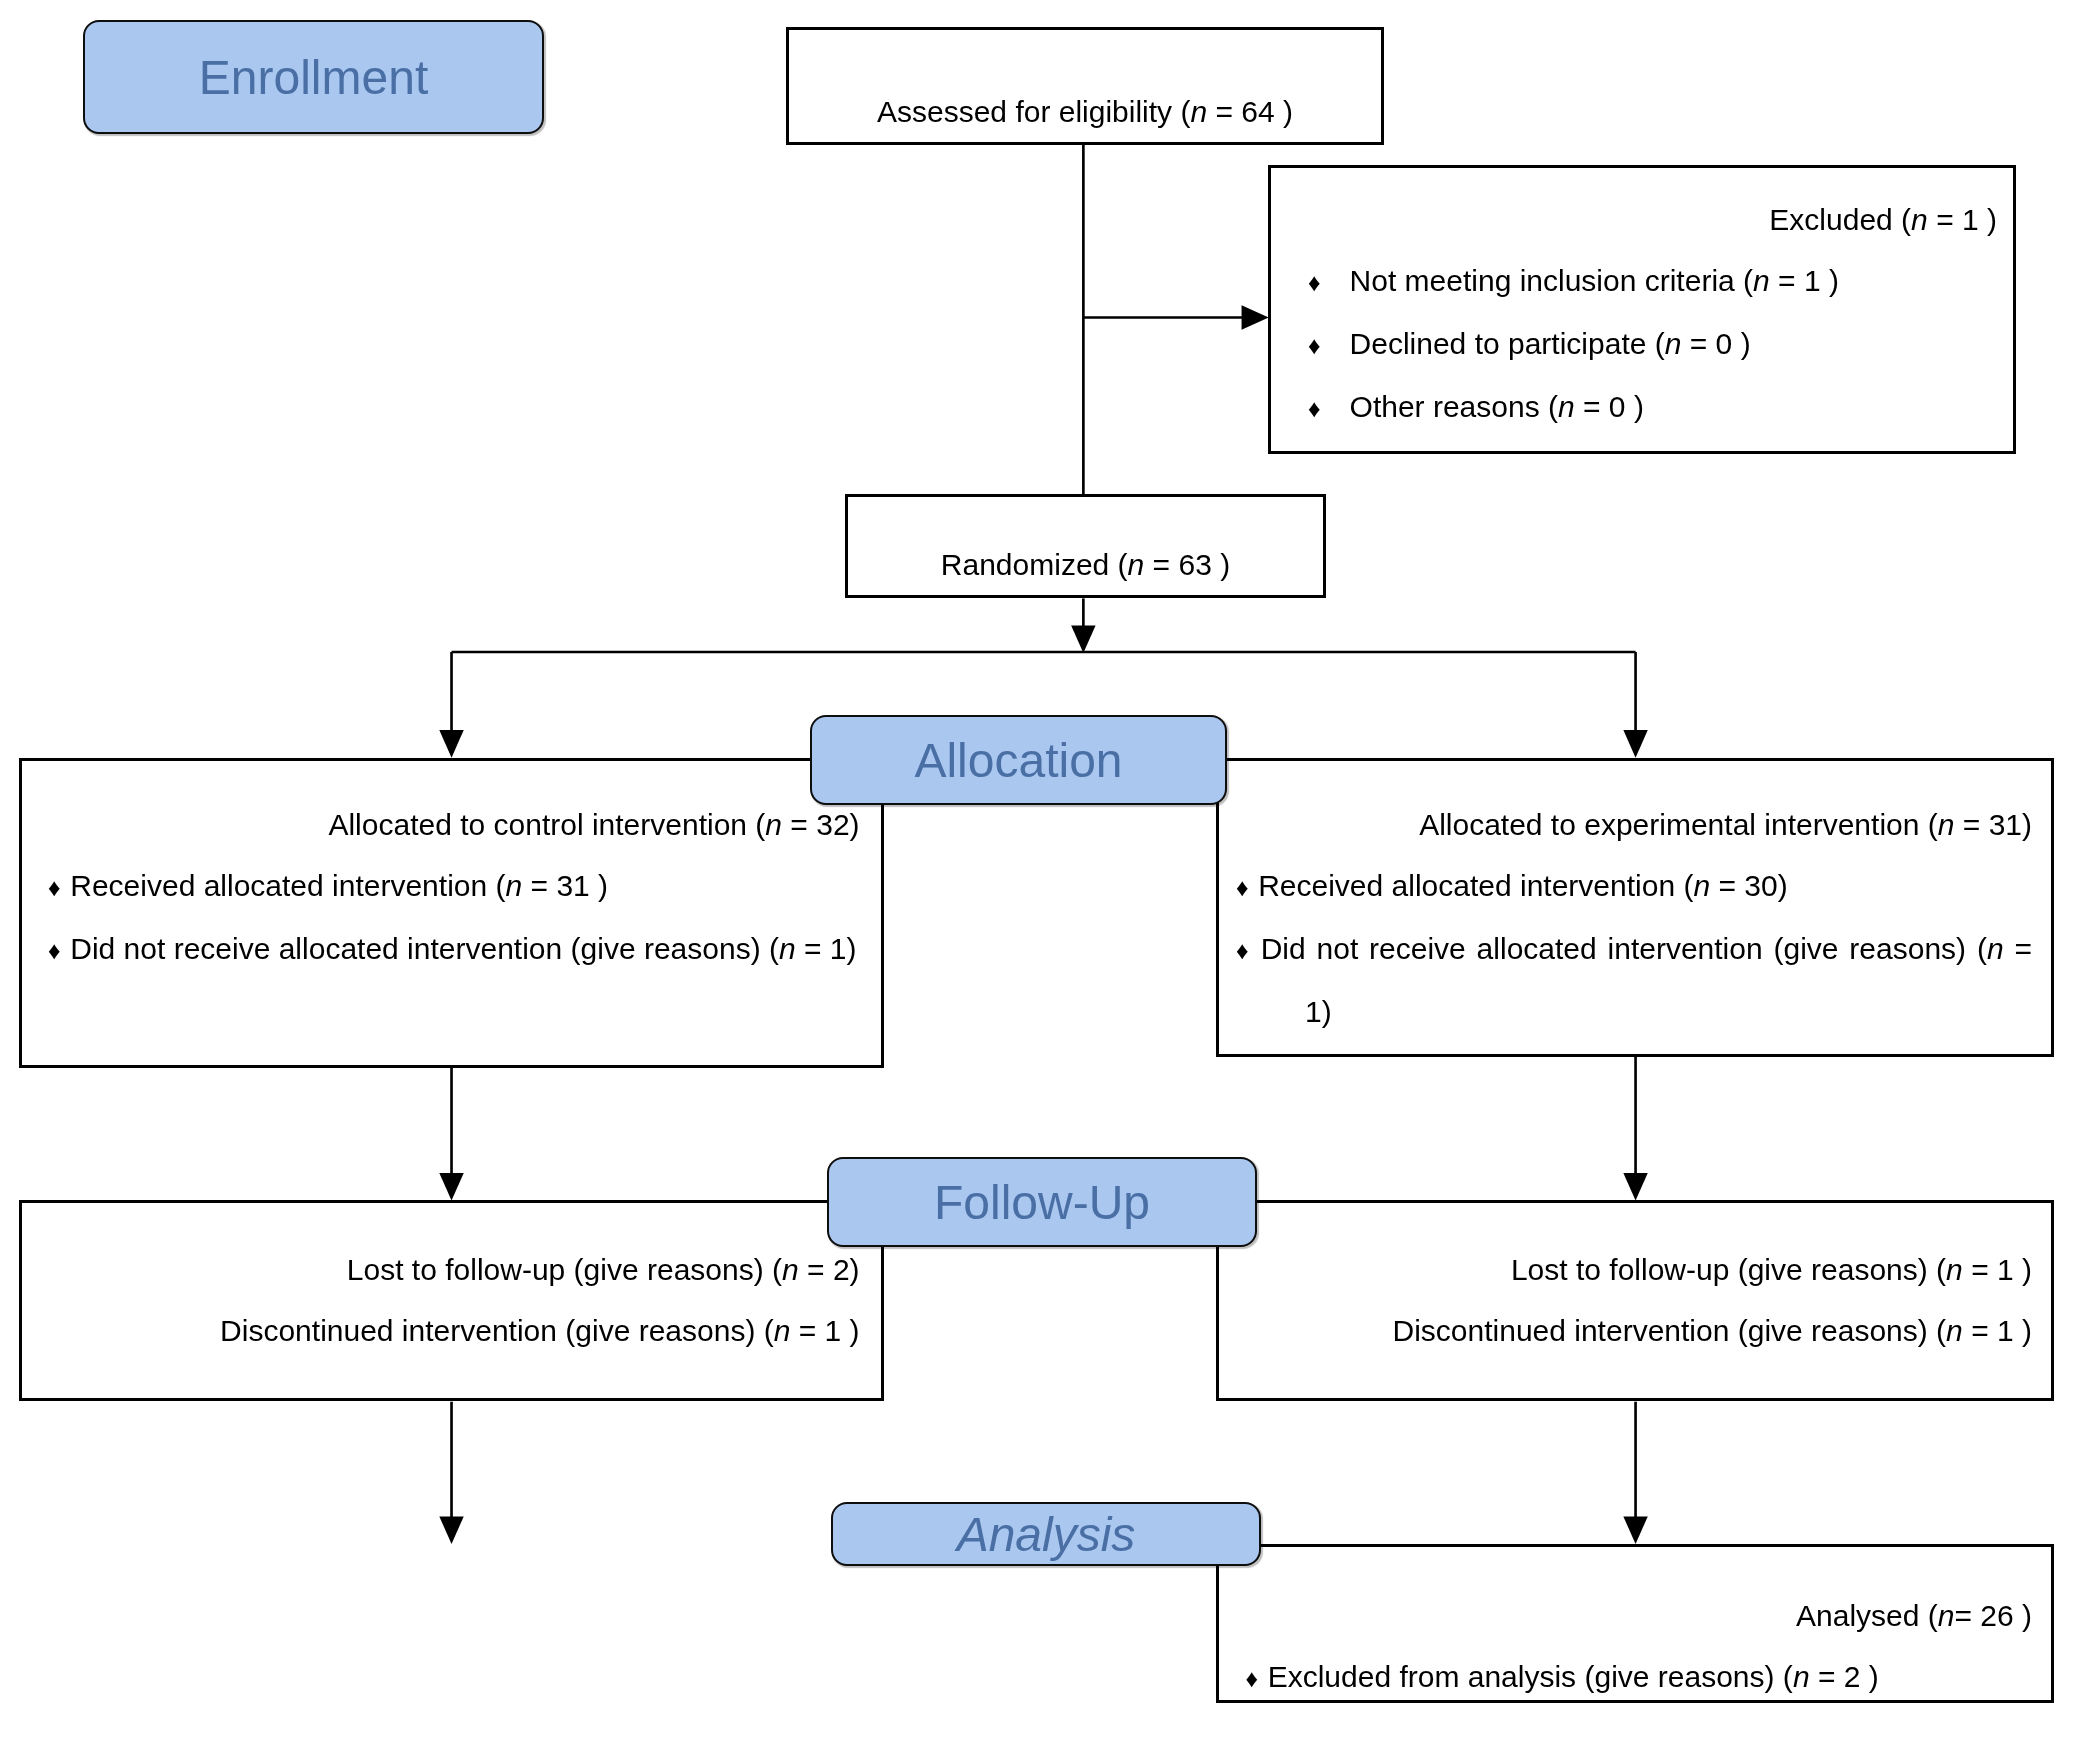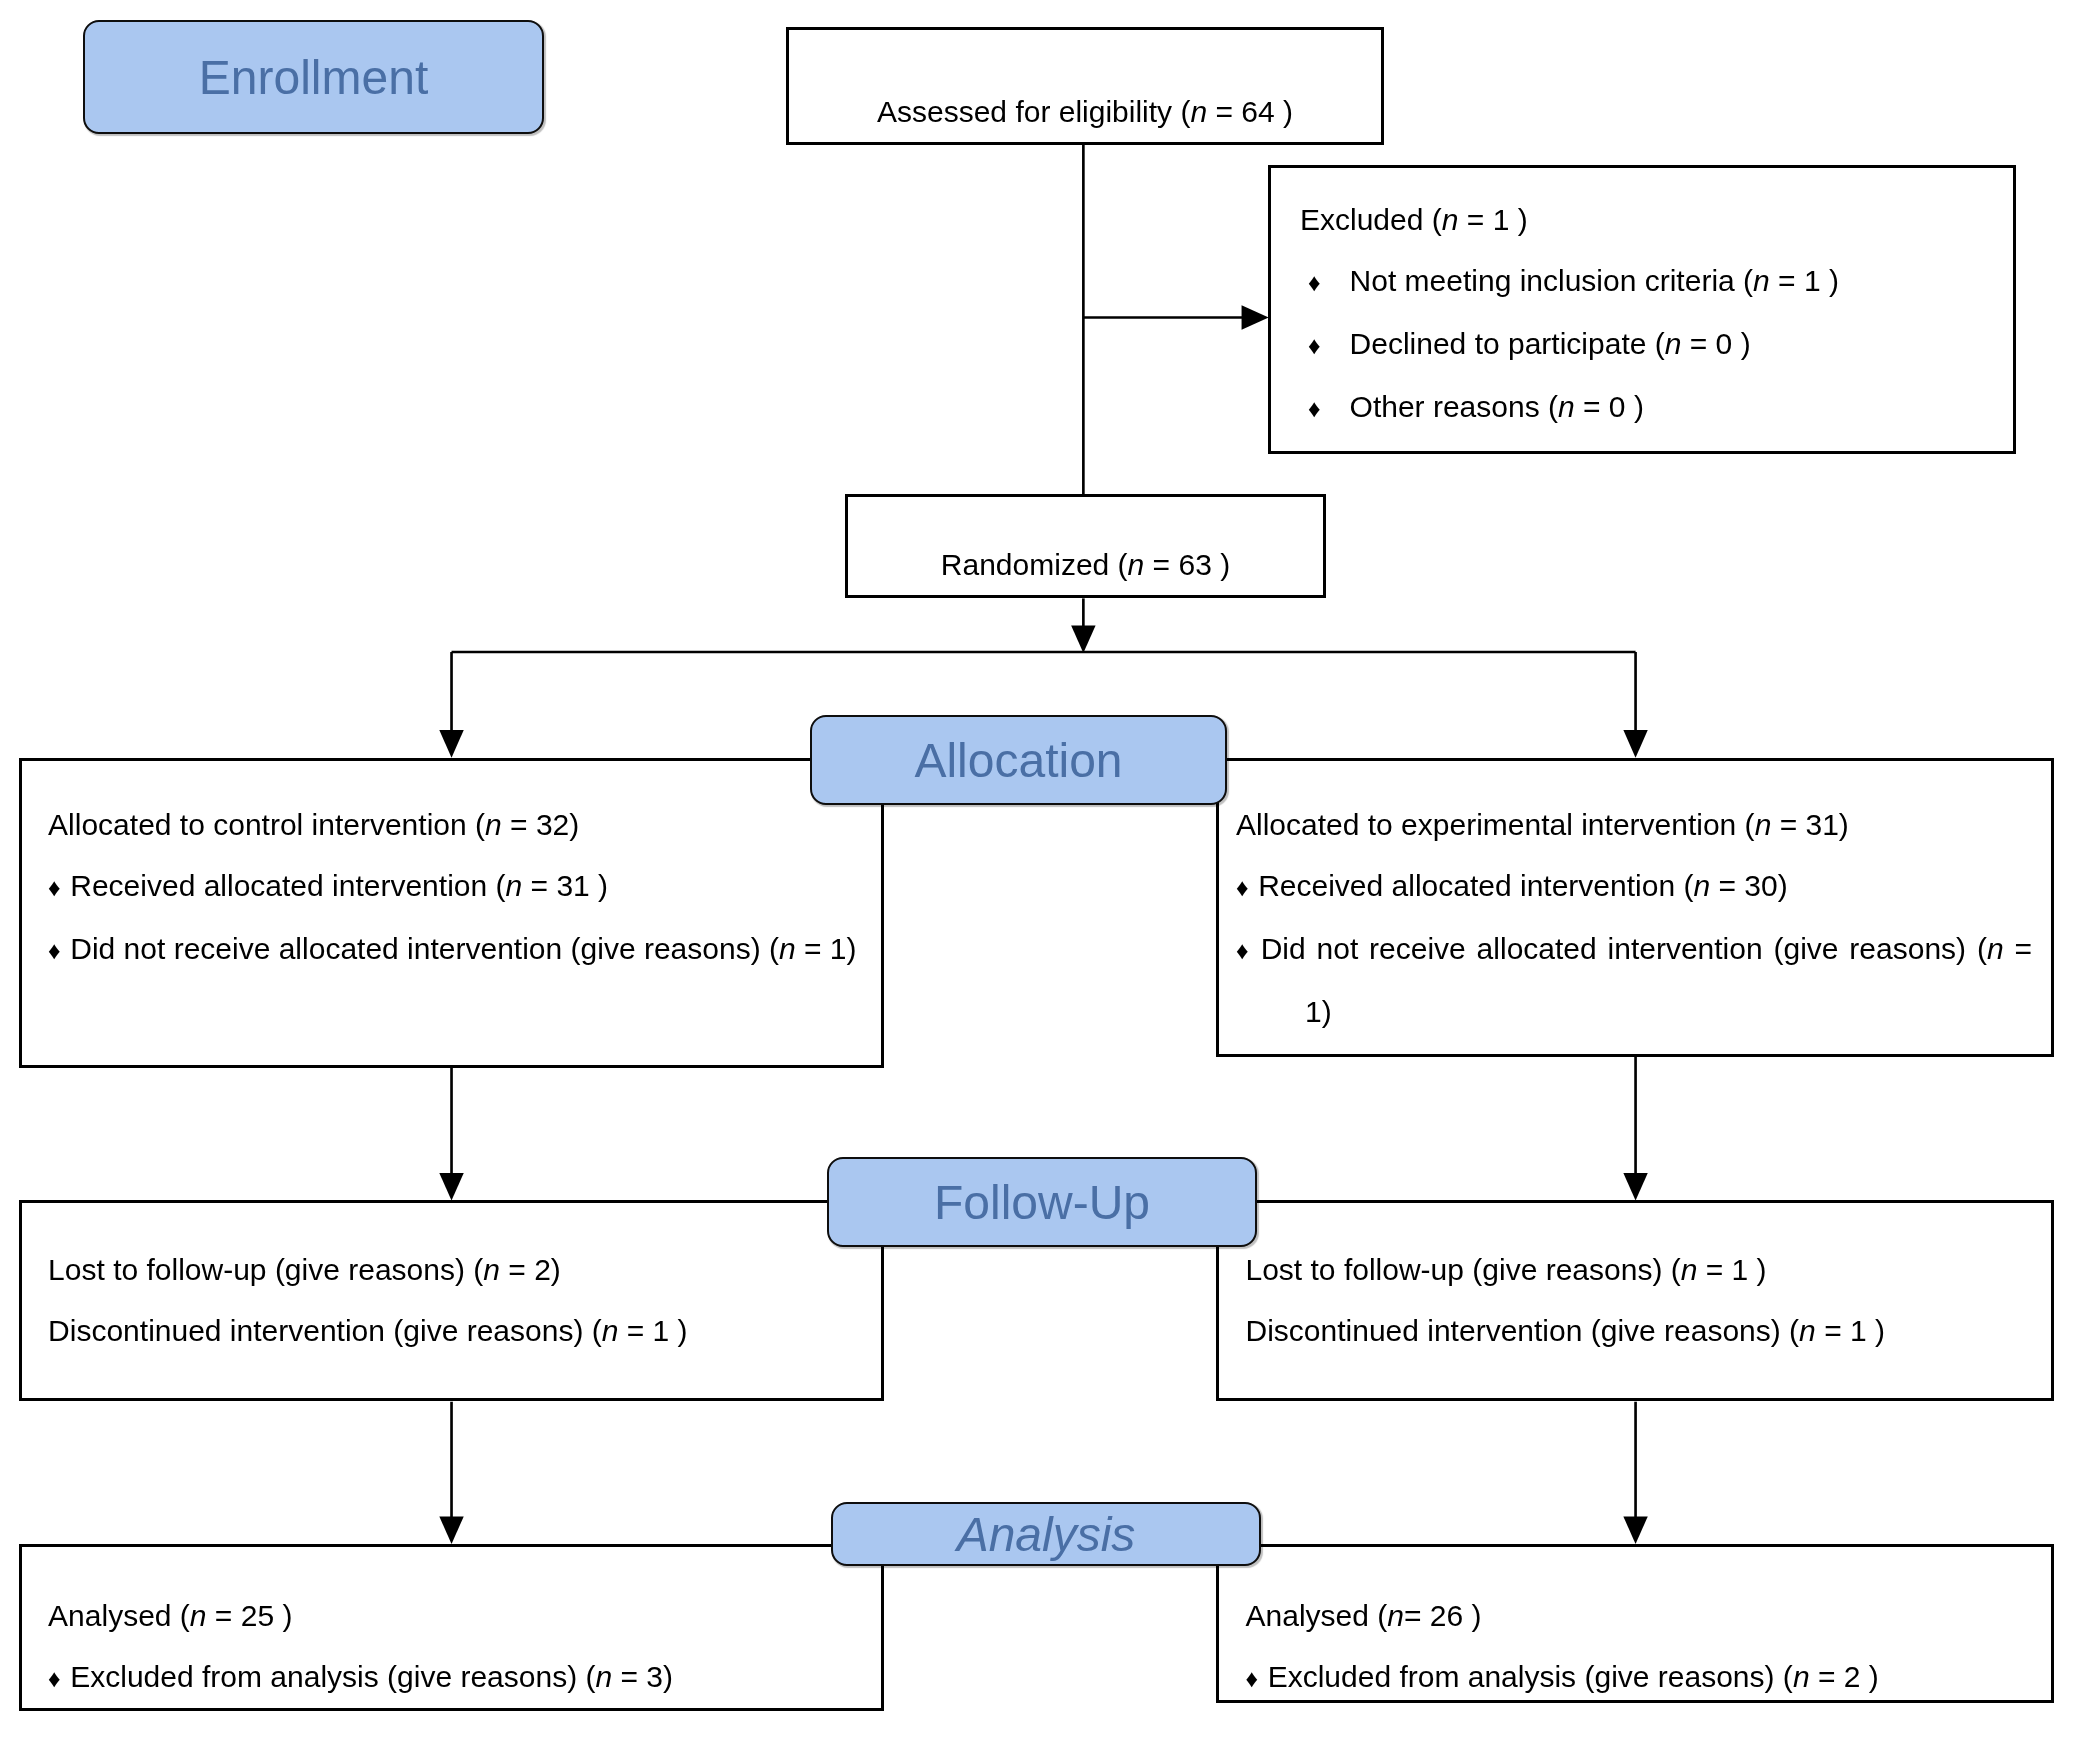--- a/index.html
+++ b/index.html
@@ -42,21 +42,21 @@
     border: 2.1px solid #0e0e0e;
     border-radius: 16px;
     display: flex;
     align-items: center;
     justify-content: center;
     color: var(--badge-text, #4a6fa5);
     font-size: 48px;
     box-shadow: 1.1px 1.6px 1.1px rgba(0,0,0,0.25);
   }
 
-  .line { text-align: left; }
+  .line { text-align: right; }
   .li { text-align: justify; }
   .hang { padding-left: 69px; text-indent: -69px; }
   .bullet { font-size: 0.82em; margin-right: 9.6px; }
 
   
   #badge-enrollment { left: 83px; top: 20px;  width: 461px;  height: 114px; }
   #bx-assessed      { left: 786px; top: 26.5px; width: 598px; height: 118px; }
   #bx-excluded      { left: 1268px; top: 165px; width: 748px; height: 289px;
                       padding: 21px 16px 0 29px; }
   #bx-excluded .li     { padding-left: 56px; text-indent: -48px; }
@@ -165,24 +165,20 @@
 
   <div class="box" id="bx-follow-right">
     <div class="line">Lost to follow-up (give reasons) (<i>n</i> = 1 )</div>
     <div class="line">Discontinued intervention (give reasons) (<i>n</i> = 1 )</div>
   </div>
 
   <div class="badge" id="badge-analysis">
     <span>Analysis</span>
   </div>
 
-  <div class="box" id="bx-analysis-left">
-    <div class="line">Analysed (<i>n</i> = 25 )</div>
-    <div class="line li hang"><span class="bullet">♦</span><span>Excluded from analysis (give reasons) (<i>n</i> = 3)</span></div>
-  </div>
 
   <div class="box" id="bx-analysis-right">
     <div class="line">Analysed (<i>n</i>= 26 )</div>
     <div class="line li hang"><span class="bullet">♦</span><span>Excluded from analysis (give reasons) (<i>n</i> = 2 )</span></div>
   </div>
 
 </div>
 
 
 </body></html>

